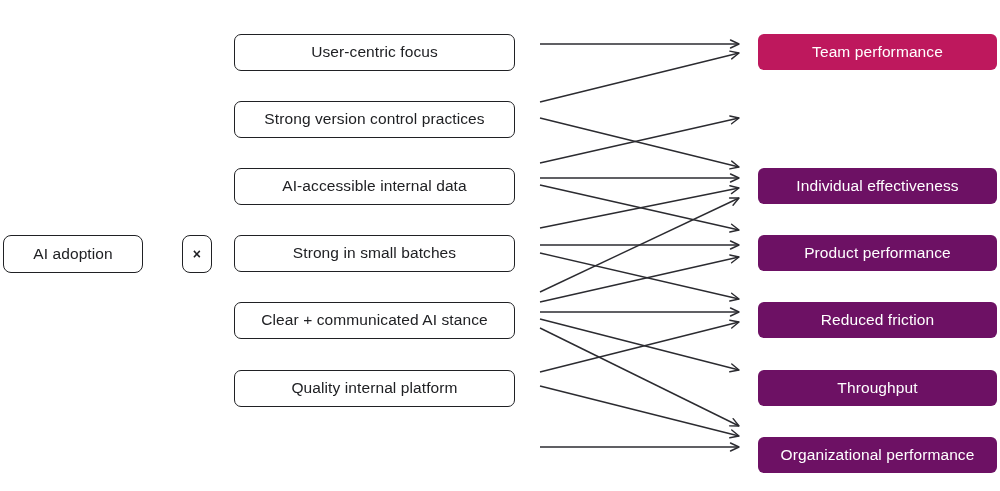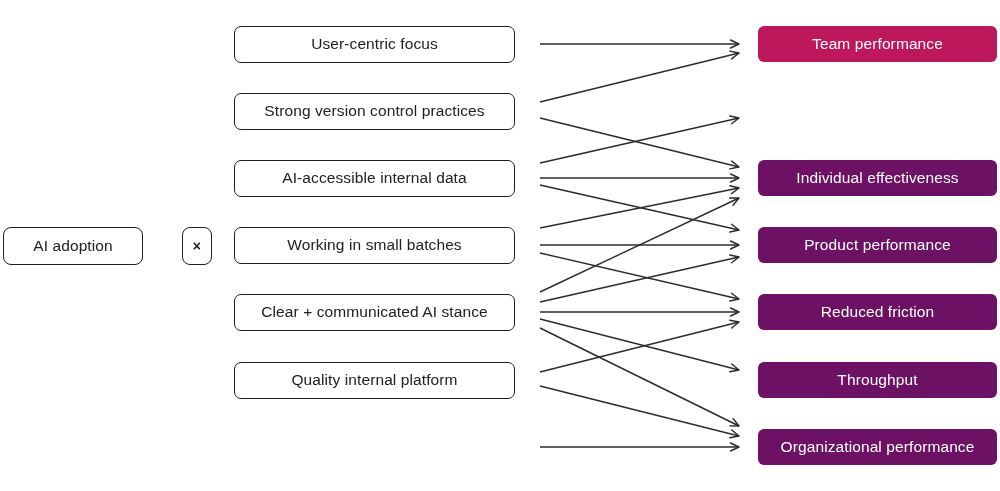--- a/index.html
+++ b/index.html
@@ -12,20 +12,21 @@
   }
   .box{
     position:absolute;
     box-sizing:border-box;
     display:flex;align-items:center;justify-content:center;
     text-align:left;
     font-size:15.5px;
     color:#202124;
     background:#ffffff;
     letter-spacing:.1px;
+    margin-top:8px;
   }
   .left-box{
     left:3px;top:227px;width:140px;height:38px;
     border:1.8px solid #202124;border-radius:8px;
   }
   .op-box{
     left:182px;top:227px;width:30px;height:38px;
     border:1.8px solid #202124;border-radius:8px;
     font-size:14px;font-weight:700;
   }
@@ -91,21 +92,21 @@
     <div class="box practice" style="top: 92.5px;">
       <span>Strong version control practices</span>
     </div>
     <div class="box practice" style="top: 159.5px;">
       <span>AI-accessible internal data</span>
     </div>
     <div class="box outcome" style="top: 160px; background: rgb(109, 17, 100);">
       <span>Individual effectiveness</span>
     </div>
     <div class="box practice" style="top: 226.5px;">
-      <span>Working in small batches</span>
+      <span>Strong in small batches</span>
     </div>
     <div class="box outcome" style="top: 227px; background: rgb(109, 17, 100);">
       <span>Product performance</span>
     </div>
     <div class="box practice" style="top: 293.5px;">
       <span>Clear + communicated AI stance</span>
     </div>
     <div class="box outcome" style="top: 294px; background: rgb(109, 17, 100);">
       <span>Reduced friction</span>
     </div>

